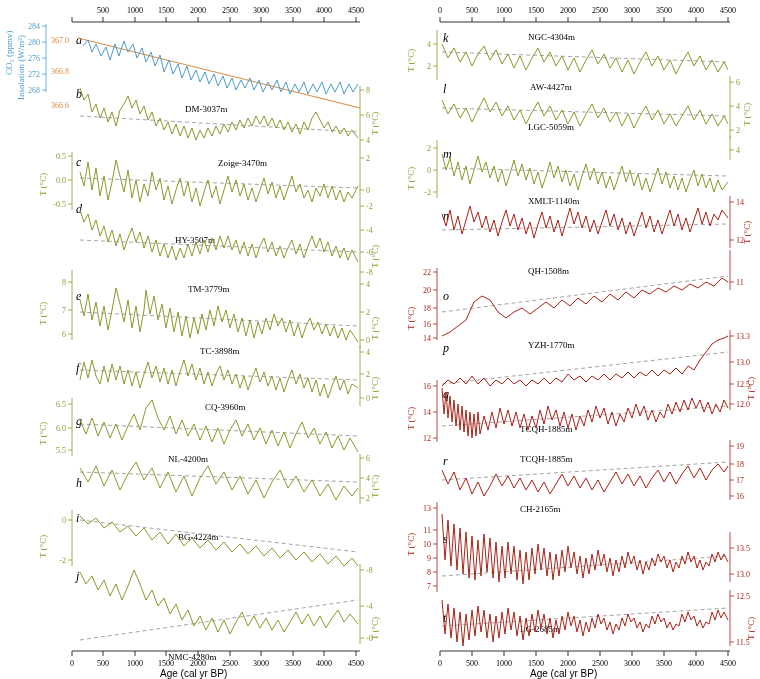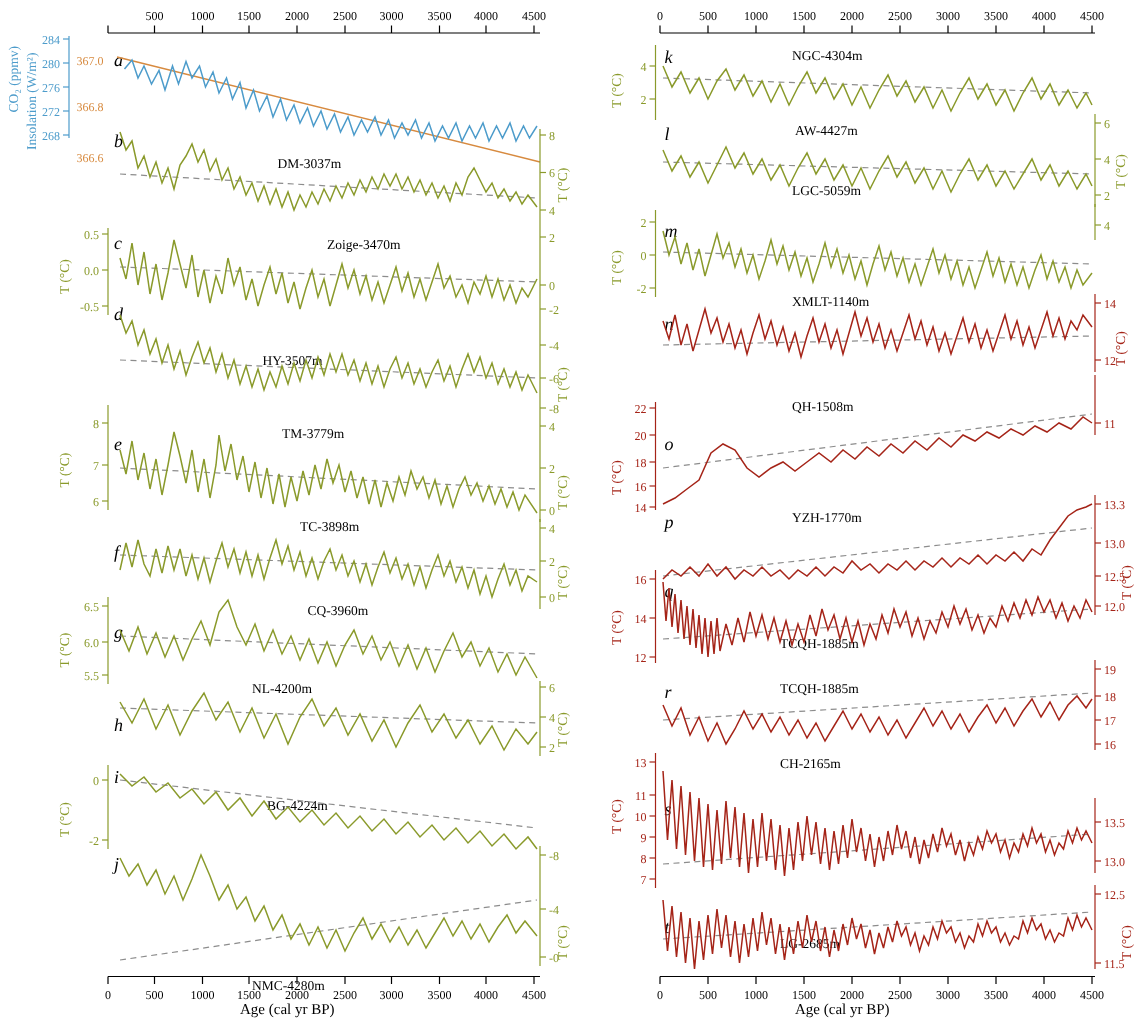--- a/index.html
+++ b/index.html
@@ -4,21 +4,21 @@
 <style>
   html,body{margin:0;padding:0;background:#fff;}
   body{width:760px;height:679px;font-family:"Liberation Serif",serif;color:#000;position:relative;overflow:hidden;}
   .panel{position:absolute;top:0;height:478px;}
   .left{left:0;width:380px;}
   .right{left:380px;width:380px;}
   .axis-label{font-size:9px;}
   .tick-label{font-size:8px;font-family:"Liberation Serif",serif;}
   .panel-letter{font-size:12px;font-style:italic;font-family:"Liberation Serif",serif;}
   .series-name{font-size:9px;font-family:"Liberation Serif",serif;}
-  .xlab{font-size:10px;font-family:Liberation Serif, serif;}
+  .xlab{font-size:10px;font-family:Liberation Sans, sans-serif;}
   svg{display:block;}
   .olive{stroke:#8a9a2b;fill:none;stroke-width:1;}
   .dark-red{stroke:#a52418;fill:none;stroke-width:1;}
   .blue{stroke:#4d9ccb;fill:none;stroke-width:1;}
   .orange-line{stroke:#d78a3f;fill:none;stroke-width:1;}
   .trend{stroke:#8c8c8c;fill:none;stroke-width:0.8;stroke-dasharray:4 3;}
   .ax{stroke:#000;fill:none;stroke-width:0.8;}
   .olive-ax{stroke:#8a9a2b;fill:none;stroke-width:0.8;}
   .red-ax{stroke:#a52418;fill:none;stroke-width:0.8;}
   .blue-ax{stroke:#4d9ccb;fill:none;stroke-width:0.8;}

